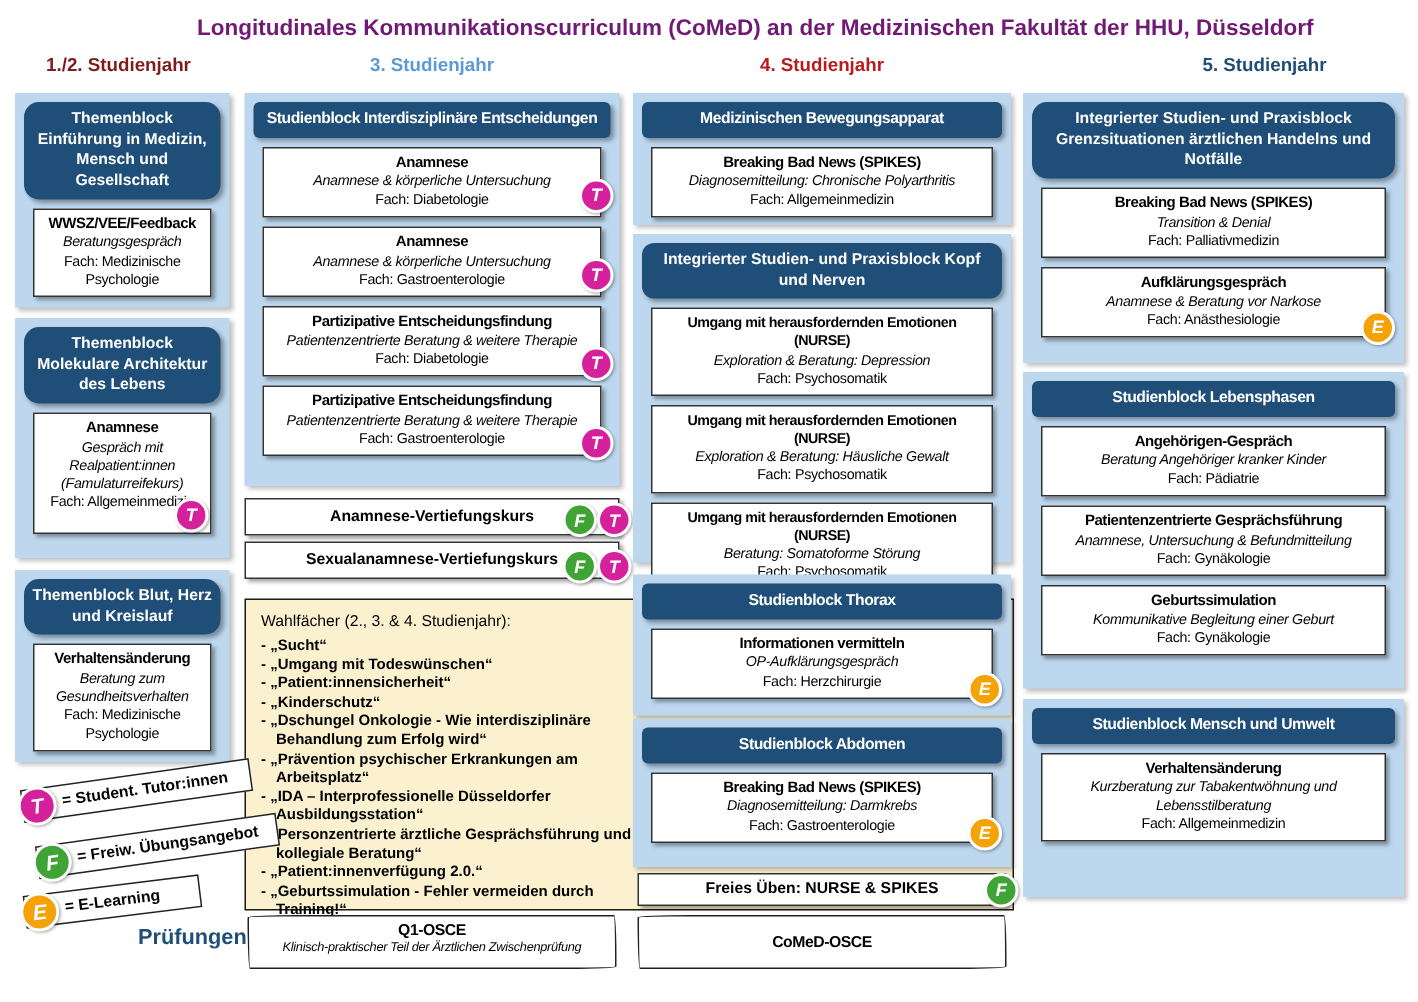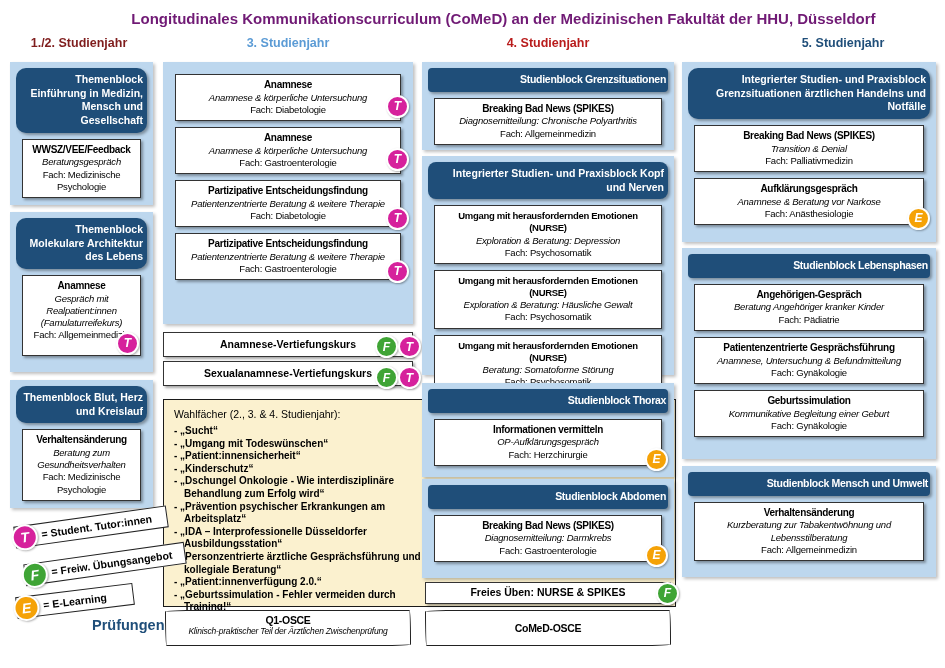--- a/index.html
+++ b/index.html
@@ -8,21 +8,21 @@
   .title{position:absolute;top:10px;left:0;width:945px;text-align:center;
          font-size:15px;font-weight:bold;color:#701a75;padding-left:31px;}
   .yh{position:absolute;top:36px;font-size:12.5px;font-weight:bold;text-align:center;}
   .yh1{left:4px;width:150px;color:#7f1d1d;}
   .yh2{left:163px;width:250px;color:#5B9BD5;}
   .yh3{left:422px;width:252px;color:#b91c1c;}
   .yh4{left:716px;width:254px;color:#1F4E79;}
 
   .container{position:absolute;background:#BDD7EE;box-sizing:border-box;padding:6px;
              box-shadow:2px 2px 3px rgba(0,0,0,0.25);}
-  .blockhead{background:#1F4E79;color:#fff;font-weight:bold;text-align:right;
+  .blockhead{background:#1F4E79;color:#fff;font-weight:bold;text-align:center;
              padding:5px 4px;font-size:10.5px;line-height:1.3;border-radius:10px;
              box-shadow:2px 2px 3px rgba(0,0,0,0.35);}
   .blockhead.sq{border-radius:4px;letter-spacing:-0.3px;white-space:nowrap;padding:5px 2px;}
   .blockhead.r8{border-radius:8px;}
 
   .course{position:relative;background:#fff;border:1.8px solid #333;margin:6px 6px 0 6px;
           text-align:center;padding:4px 4px;font-size:9.5px;line-height:1.28;
           box-shadow:2px 2px 2.5px rgba(0,0,0,0.35);}
   .ct{font-weight:bold;font-size:10px;letter-spacing:-0.3px;}
   .ct.small{font-size:9.5px;letter-spacing:-0.3px;}
@@ -110,20 +110,21 @@
     <span>= Freiw. Übungsangebot</span>
   </div>
   <div class="legend-chip" style="left:16px;top:590px;width:118px;transform:rotate(-7deg);">
     <span class="badge e legend-badge">E</span>
     <span>= E-Learning</span>
   </div>
 
   <div class="exams-label">Prüfungen:</div>
 
   <div class="container" style="left:163px;top:62px;width:250px;height:262px;">
+    <div class="blockhead sq">Studienblock Interdisziplinäre Entscheidungen</div>
 
     <div class="course">
       <div class="ct">Anamnese</div>
       <div class="cs">Anamnese &amp; körperliche Untersuchung</div>
       <div class="cf">Fach: Diabetologie</div>
       <span class="badge t" style="right:-9px;bottom:2px;">T</span>
     </div>
     <div class="course">
       <div class="ct">Anamnese</div>
       <div class="cs">Anamnese &amp; körperliche Untersuchung</div>
@@ -165,21 +166,21 @@
       <li>- „Dschungel Onkologie - Wie interdisziplinäre Behandlung zum Erfolg wird“</li>
       <li>- „Prävention psychischer Erkrankungen am Arbeitsplatz“</li>
       <li>- „IDA – Interprofessionelle Düsseldorfer Ausbildungsstation“</li>
       <li>- „Personzentrierte ärztliche Gesprächsführung und kollegiale Beratung“</li>
       <li>- „Patient:innenverfügung 2.0.“</li>
       <li>- „Geburtssimulation - Fehler vermeiden durch Training!“</li>
     </ul>
   </div>
 
   <div class="container" style="left:422px;top:62px;width:252px;height:88px;">
-    <div class="blockhead sq">Studienblock Grenzsituationen</div>
+    <div class="blockhead sq">Medizinischen Bewegungsapparat</div>
     <div class="course">
       <div class="ct">Breaking Bad News (SPIKES)</div>
       <div class="cs">Diagnosemitteilung: Chronische Polyarthritis</div>
       <div class="cf">Fach: Allgemeinmedizin</div>
     </div>
   </div>
 
   <div class="container" style="left:422px;top:156px;width:252px;height:219px;">
     <div class="blockhead r8">Integrierter Studien- und Praxisblock Kopf und Nerven</div>
     <div class="course">
@@ -259,21 +260,21 @@
       <div class="cs">Anamnese, Untersuchung &amp; Befundmitteilung</div>
       <div class="cf">Fach: Gynäkologie</div>
     </div>
     <div class="course">
       <div class="ct">Geburtssimulation</div>
       <div class="cs">Kommunikative Begleitung einer Geburt</div>
       <div class="cf">Fach: Gynäkologie</div>
     </div>
   </div>
 
-  <div class="container" style="left:682px;top:466px;width:254px;height:111px;">
+  <div class="container" style="left:682px;top:466px;width:254px;height:132px;">
     <div class="blockhead sq">Studienblock Mensch und Umwelt</div>
     <div class="course">
       <div class="ct">Verhaltensänderung</div>
       <div class="cs">Kurzberatung zur Tabakentwöhnung und Lebensstilberatung</div>
       <div class="cf">Fach: Allgemeinmedizin</div>
     </div>
   </div>
 
 </div>
 

